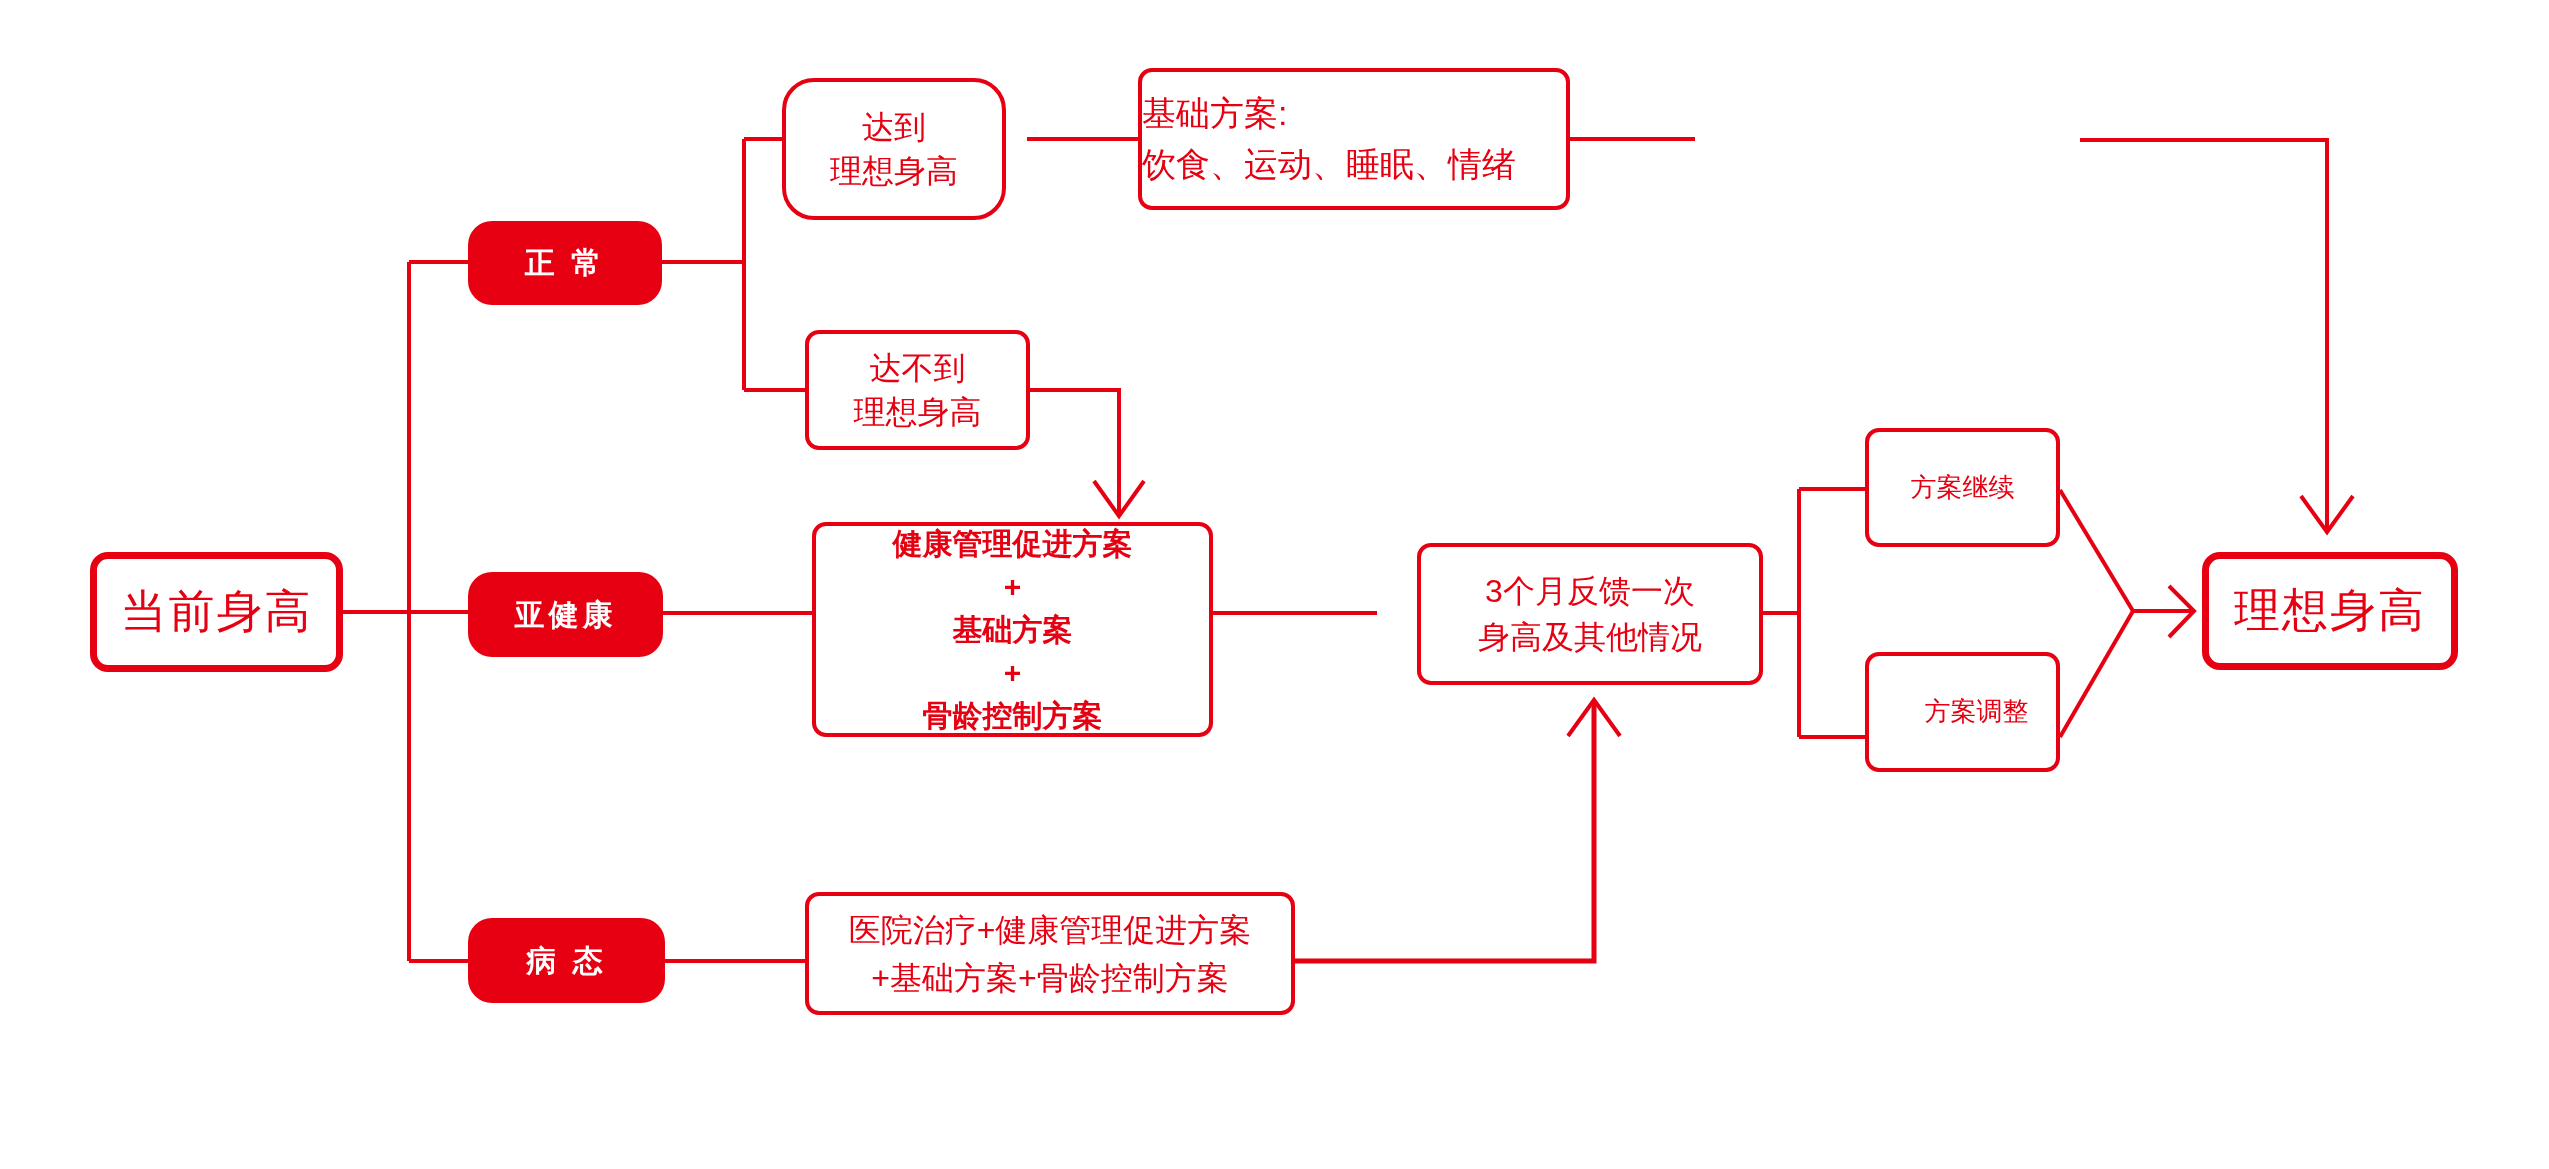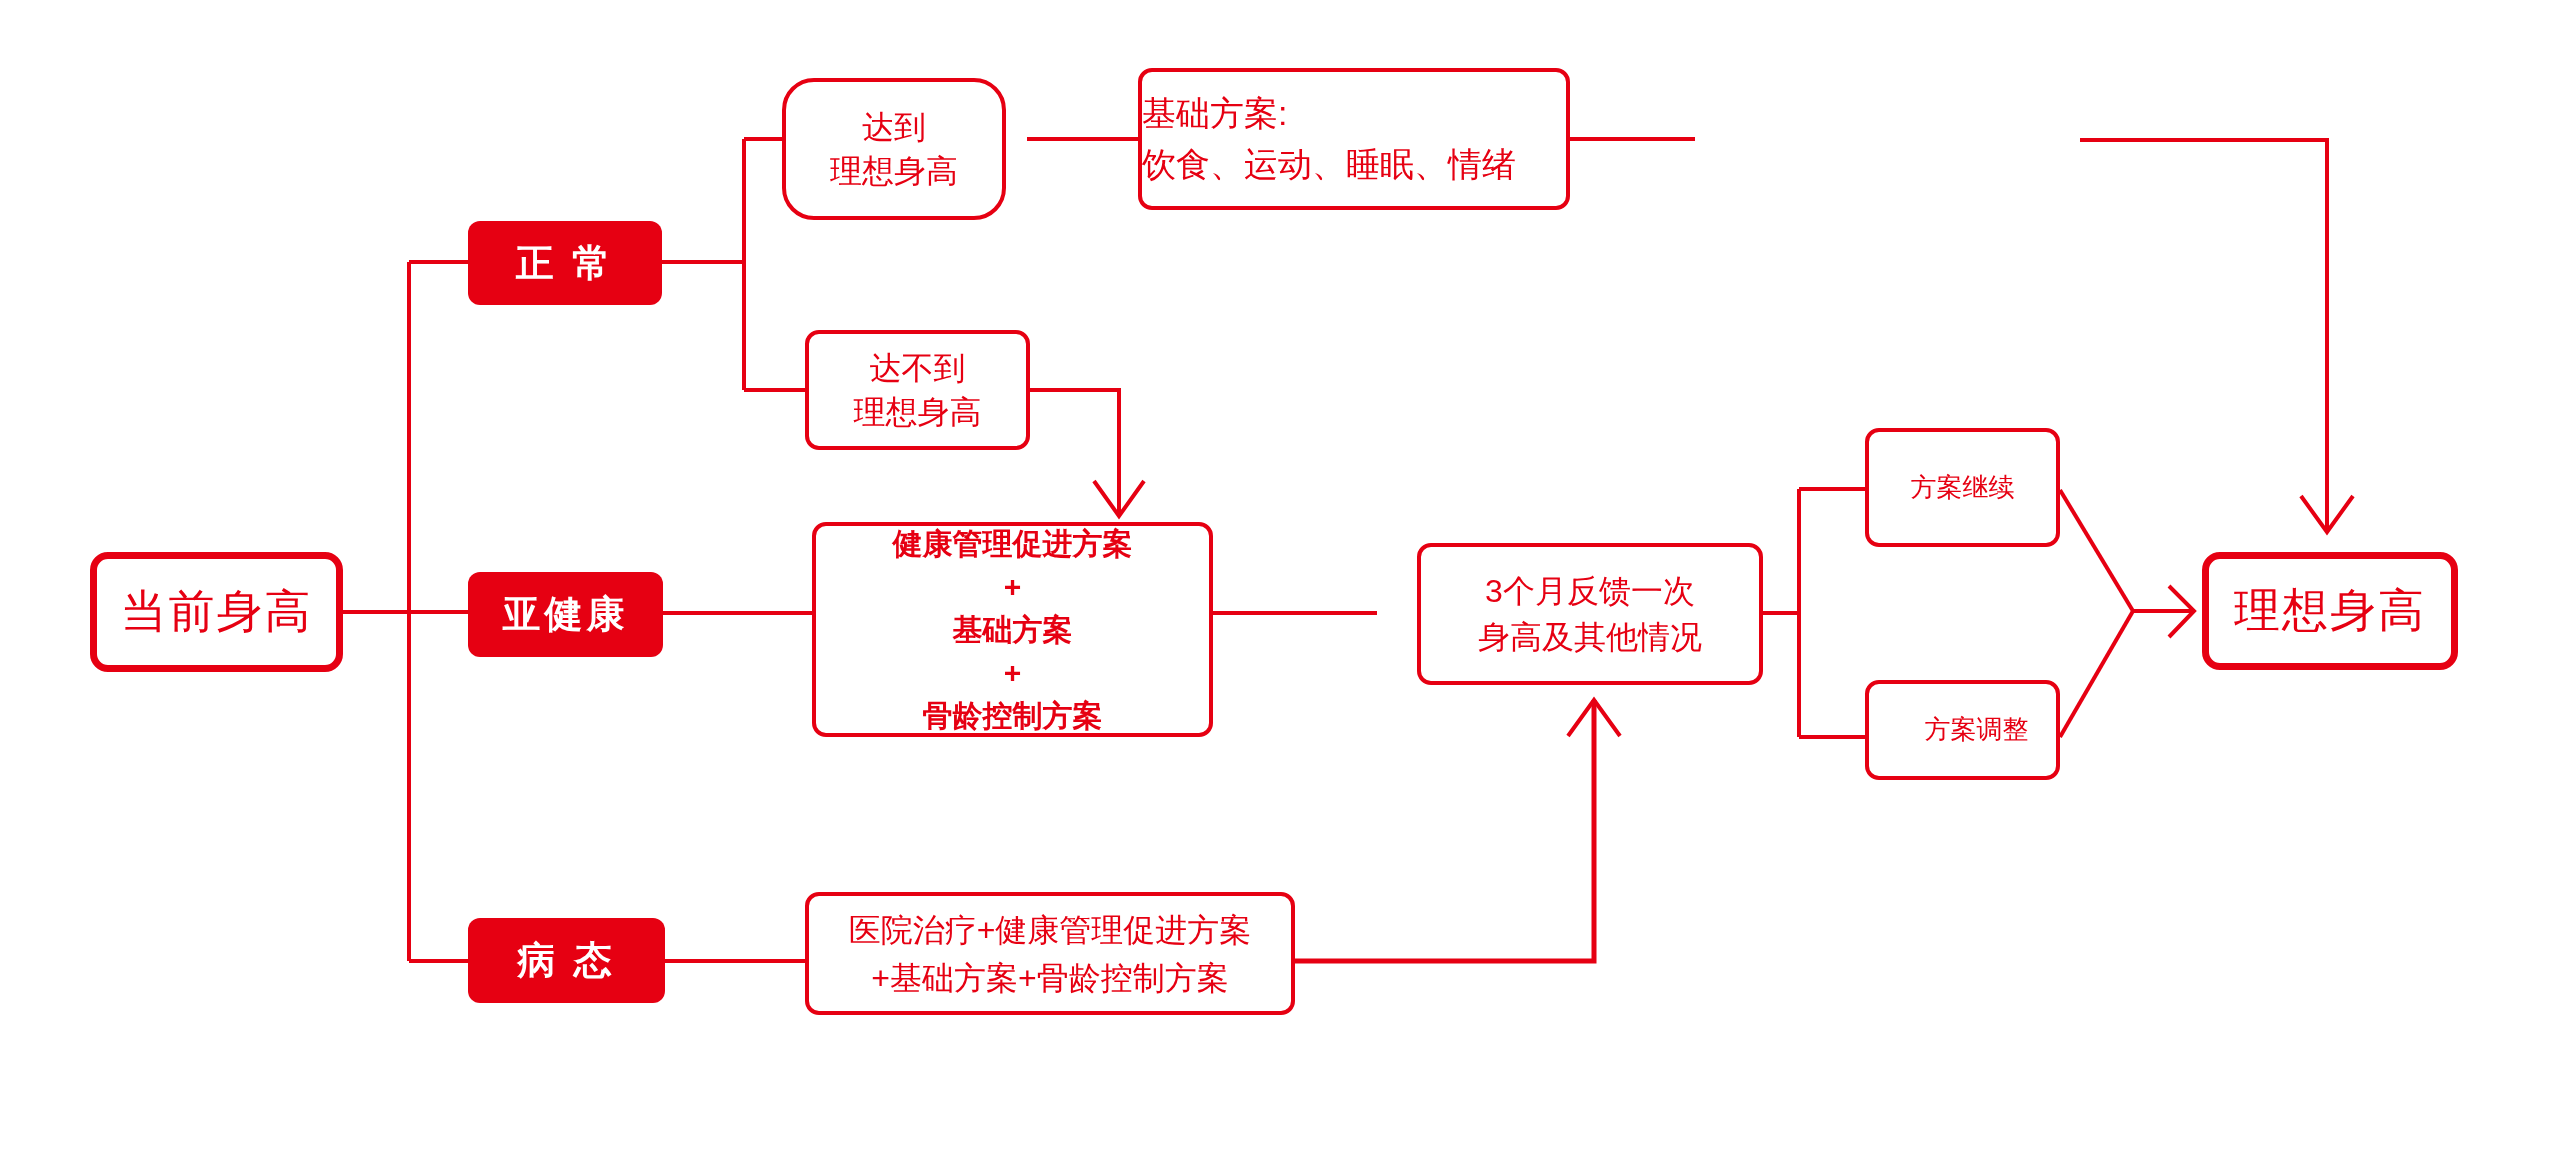--- a/index.html
+++ b/index.html
@@ -12,22 +12,22 @@
   svg.wires { position: absolute; left: 0; top: 0; width: 2549px; height: 1169px; }
   svg.wires path { fill: none; stroke: var(--accent); stroke-width: 4; }
   svg.wires path.stem-thick { stroke-width: 5; }
 
   .node { position: absolute; box-sizing: border-box;
           display: flex; align-items: center; justify-content: center;
           text-align: center; white-space: pre-line;
           color: var(--accent); line-height: 1.38; }
 
   .outline { background: #ffffff; border: 4px solid var(--accent); border-radius: 14px; }
-  .filled  { background: var(--accent); color: #ffffff; border-radius: 12px;
-             font-weight: bold; font-size: 38px; letter-spacing: 4px; }
+  .filled  { background: var(--accent); color: #ffffff; border-radius: 24px;
+             font-weight: bold; font-size: 30px; letter-spacing: 4px; }
   .heavy   { background: #ffffff; border: 7px solid var(--accent); border-radius: 18px;
              font-weight: 400; font-size: 46px; letter-spacing: 2px; }
 
   .fs32 { font-size: 32px; }
   .fs31 { font-size: 26px; }
   .mgmt { font-size: 30px; line-height: 43px; font-weight: bold; }
   .hosp { font-size: 32px; line-height: 48px; }
   .feed { font-size: 32px; line-height: 46px; }
   .left-text { justify-content: flex-start; text-align: left;
                font-size: 34px; line-height: 1.5; }
@@ -87,21 +87,21 @@
 +
 基础方案
 +
 骨龄控制方案</div>
 
   <div class="node outline feed" style="left:1377px; top:543px; width:346px; height:142px;margin-left:40px;">3个月反馈一次
 身高及其他情况</div>
 
   <div class="node outline fs31" style="left:1865px; top:428px; width:195px; height:119px;">方案继续</div>
 
-  <div class="node outline fs31" style="left:1865px; top:680px; width:195px; height:100px;padding-left:28px;">方案调整</div>
+  <div class="node outline fs31" style="left:1865px; top:652px; width:195px; height:120px;padding-left:28px;">方案调整</div>
 
   <div class="node filled" style="left:468px; top:918px; width:197px; height:85px;">病 态</div>
 
   <div class="node outline hosp" style="left:805px; top:892px; width:490px; height:123px;">医院治疗+健康管理促进方案
 +基础方案+骨龄控制方案</div>
 
   <div class="node heavy" style="left:2202px; top:552px; width:256px; height:118px;">理想身高</div>
 
 </div>
 

